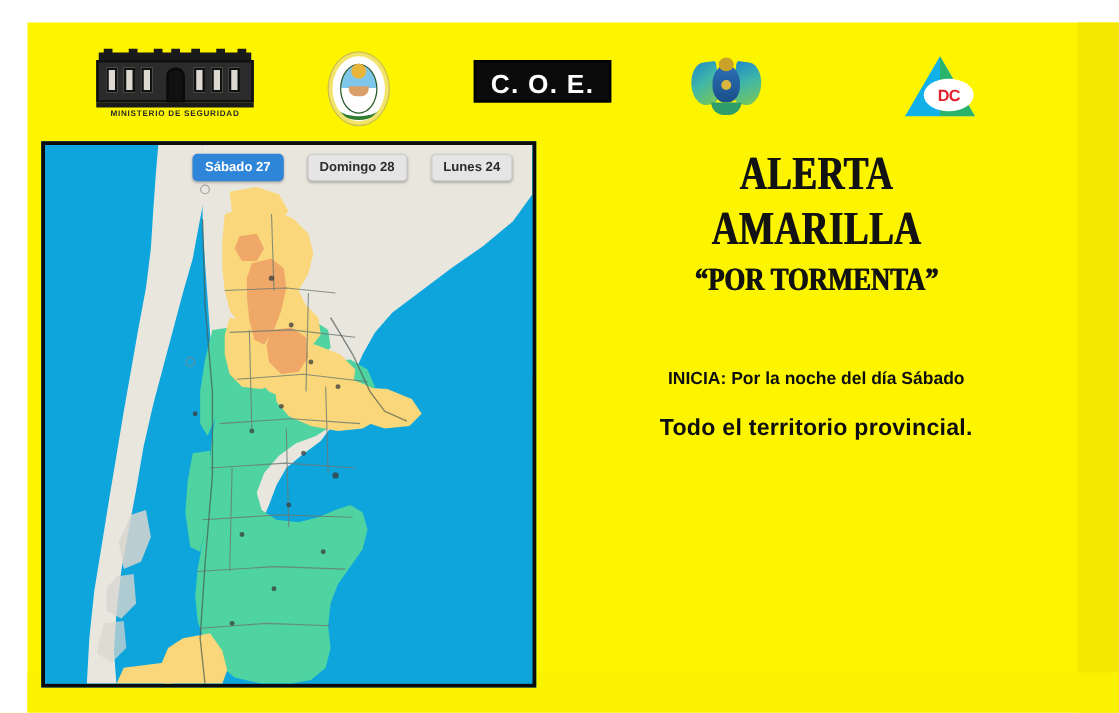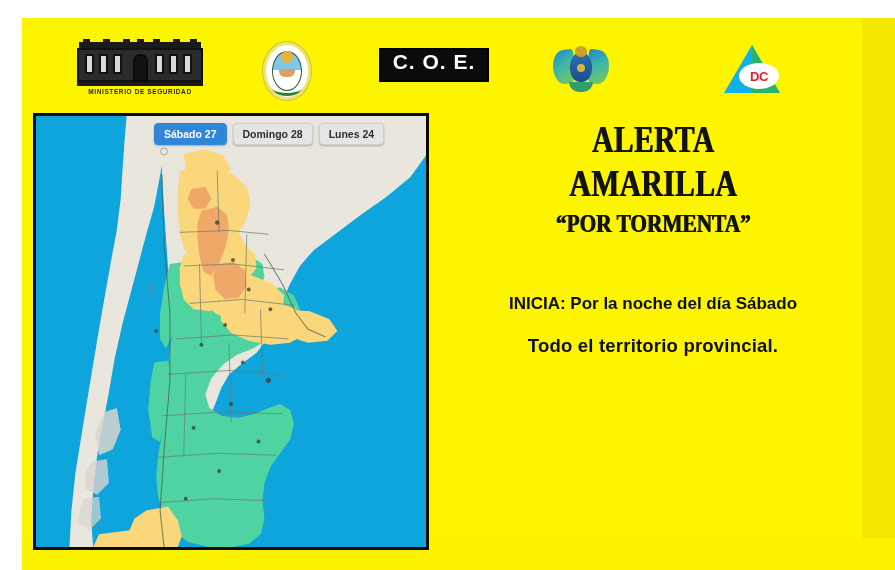--- a/index.html
+++ b/index.html
@@ -170,21 +170,21 @@
   
   .logo-coe { left: 352px; width: 120px; }
   .coe-box {
     width: 110px;
     height: 34px;
     margin: 8px auto 0;
     background: #0b0b0b;
     border: 2px solid #000;
     box-sizing: border-box;
     display: flex;
-    align-items: flex-start;
+    align-items: flex-end;
     justify-content: center;
   }
   .coe-text {
     color: #ffffff;
     font-family: "Liberation Sans", sans-serif;
     font-weight: bold;
     font-size: 21px;
     letter-spacing: 1px;
   }
 
@@ -295,21 +295,21 @@
     position: absolute;
     left: 0; top: 0;
     width: 100%;
     height: 100%;
   }
   .day-tabs {
     position: absolute;
     left: 118px;
     top: 7px;
     display: flex;
-    gap: 6px;
+    gap: 19px;
     z-index: 6;
   }
   .day-tab {
     font-family: "Liberation Sans", sans-serif;
     font-size: 10.5px;
     font-weight: bold;
     color: #2d2d2d;
     background: #e5e5e5;
     border: 1px solid #cfcfcf;
     border-radius: 4px;
@@ -351,21 +351,21 @@
     line-height: 1.0;
     margin-top: 9px;
     transform: scaleX(0.82);
     transform-origin: center;
     text-shadow: 1px 0 0 #121212;
   }
   .inicia {
     margin-top: 56px;
     font-family: "Liberation Sans", sans-serif;
     font-weight: bold;
-    font-size: 17px;
+    font-size: 14px;
     line-height: 1.32;
     color: #0e0e0e;
   }
   .deps {
     margin-top: 62px;
     font-family: "Liberation Sans", sans-serif;
     font-weight: bold;
     font-size: 18.5px;
     color: #0e0e0e;
     letter-spacing: 0.2px;

